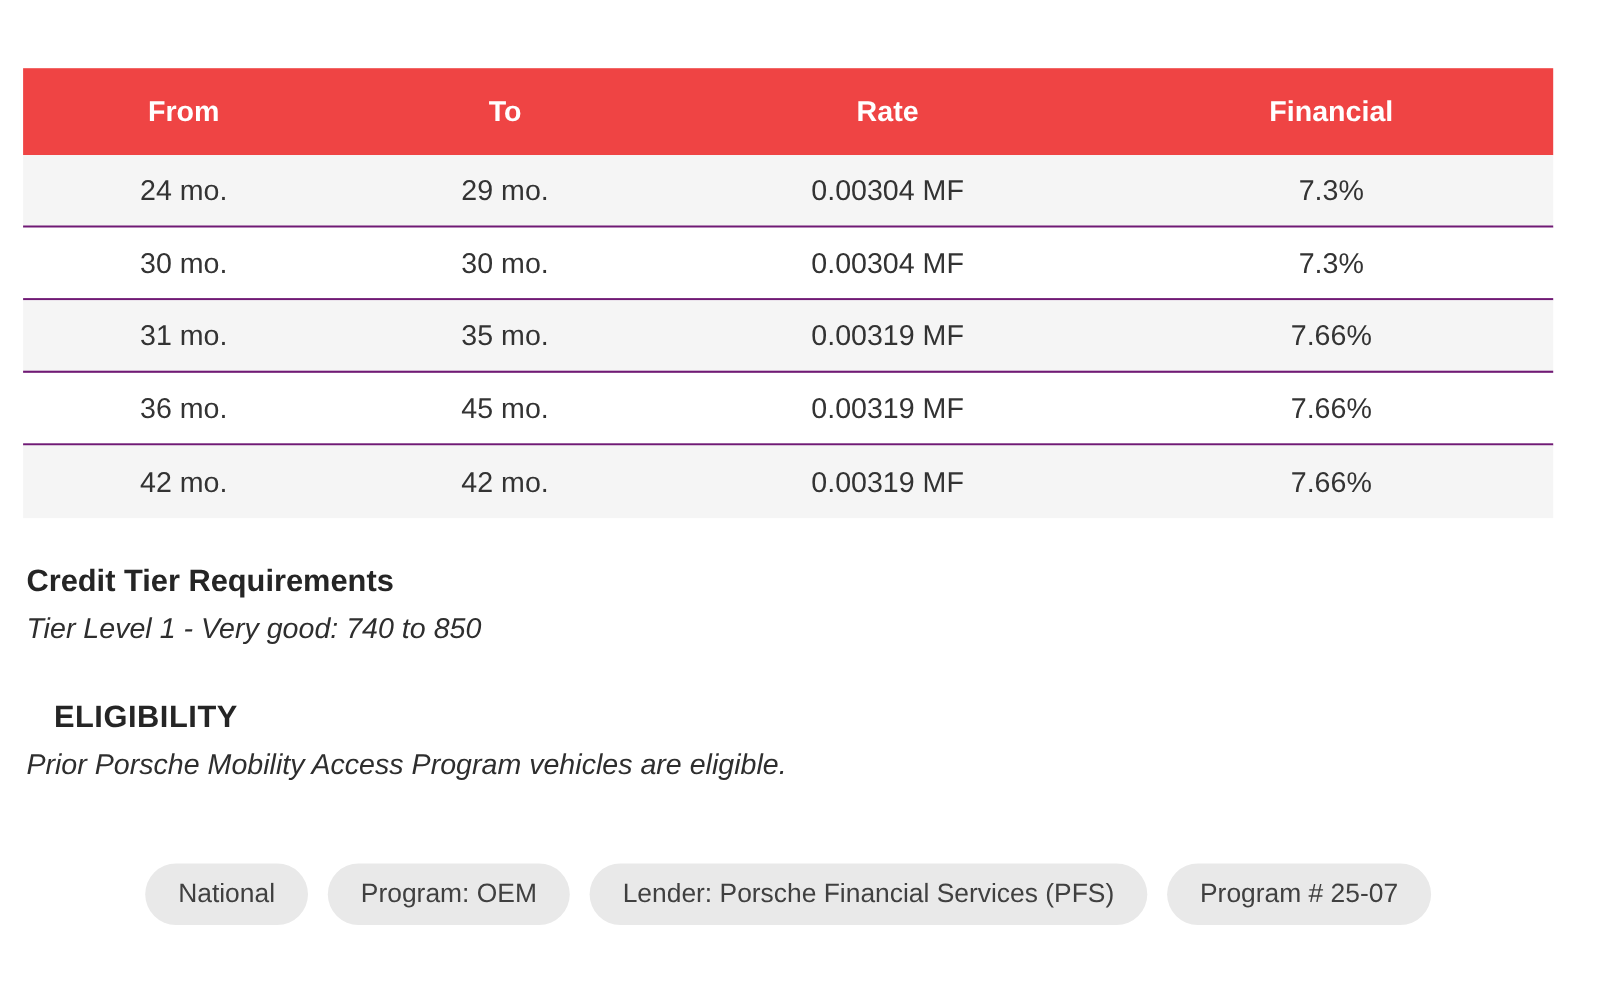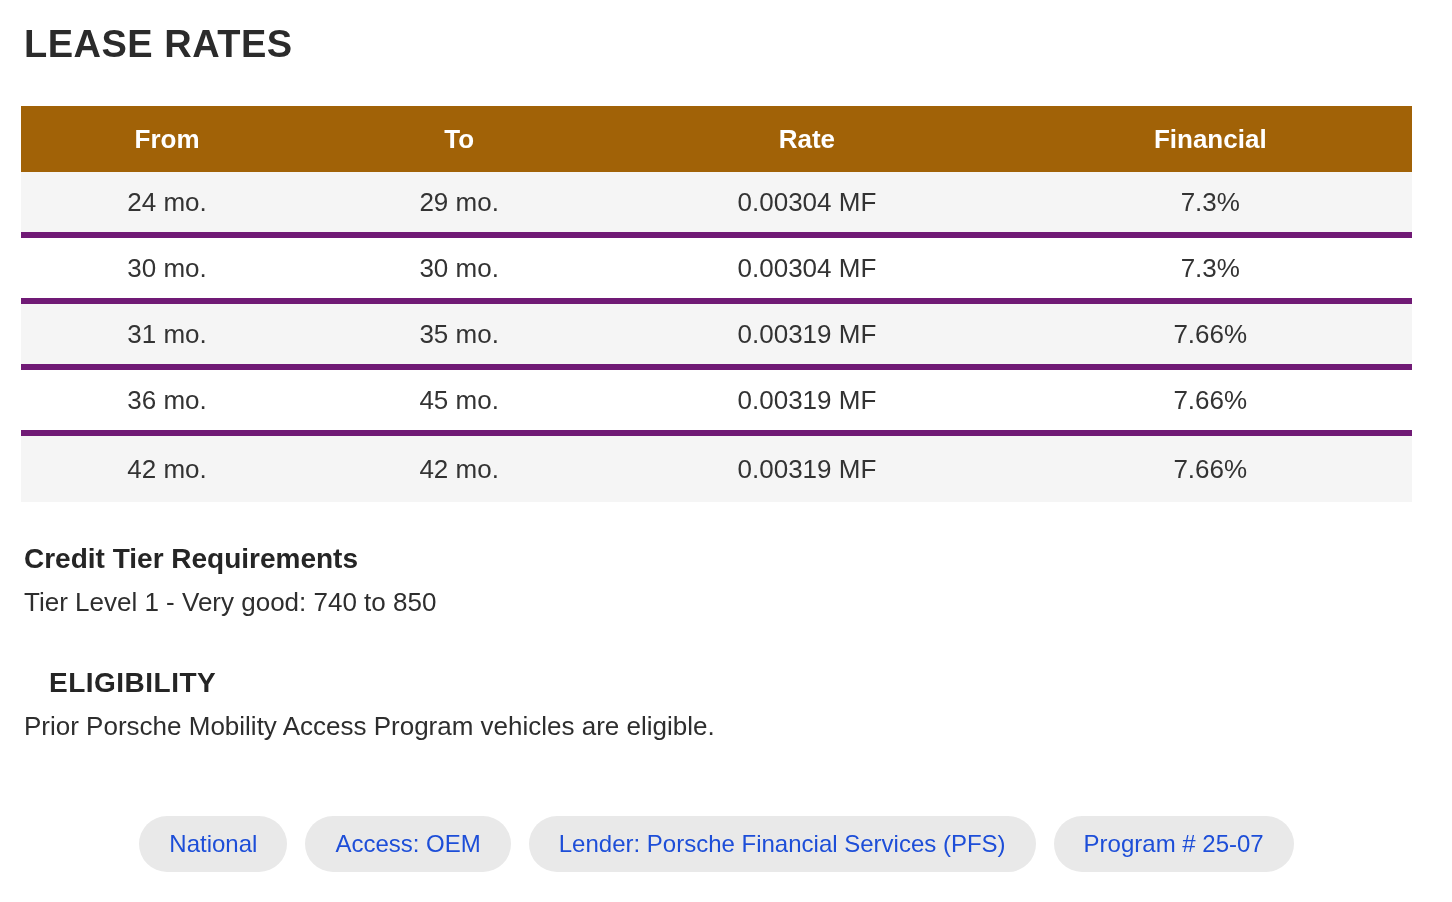--- a/index.html
+++ b/index.html
@@ -24,35 +24,35 @@
     color: #2b2b2b;
     line-height: 44px;
   }
   .rate-table {
     margin-top: 40px;
     width: 100%;
   }
   .t-header {
     display: flex;
     align-items: center;
-    height: 66px;
-    background: #a16207;
+    height: 79px;
+    background: #ef4444;
   }
   .t-header .th {
     color: #ffffff;
     font-size: 26px;
     font-weight: 700;
     text-align: center;
   }
   .t-row {
     display: flex;
     align-items: center;
     height: 66px;
     background: #ffffff;
-    border-bottom: 6px solid #701a75;
+    border-bottom: 2px solid #701a75;
   }
   .t-row.alt { background: #f5f5f5; }
   .t-row:last-child { border-bottom: none; }
   .t-row .td {
     font-size: 26px;
     font-weight: 400;
     color: #333333;
     text-align: center;
   }
   .c1 { width: 21%; }
@@ -71,45 +71,45 @@
     font-weight: 600;
     letter-spacing: 0.5px;
     margin-left: 28px;
   }
   .section-body {
     margin: 10px 0 0 3px;
     font-size: 26px;
     font-weight: 400;
     color: #2e2e2e;
     line-height: 32px;
+    font-style: italic;
   }
   .badges {
     margin-top: 74px;
     display: flex;
     justify-content: center;
     gap: 18px;
   }
   .badge {
     display: inline-flex;
     align-items: center;
     height: 56px;
     padding: 0 30px;
     background: #e9e9e9;
     border-radius: 28px;
     font-size: 24px;
-    color: #1d4ed8;
+    color: #404040;
     white-space: nowrap;
   }
 </style>
 </head>
 <body>
 
 <div class="page">
 
-  <h1 class="title">LEASE RATES</h1>
 
   <div class="rate-table">
     <div class="t-header">
       <div class="th c1">From</div>
       <div class="th c2">To</div>
       <div class="th c3">Rate</div>
       <div class="th c4">Financial</div>
     </div>
 
     <div class="t-row alt">
@@ -149,18 +149,18 @@
   </div>
 
   <h2 class="section-heading">Credit Tier Requirements</h2>
   <p class="section-body">Tier Level 1 - Very good: 740 to 850</p>
 
   <h2 class="section-heading caps">ELIGIBILITY</h2>
   <p class="section-body">Prior Porsche Mobility Access Program vehicles are eligible.</p>
 
   <div class="badges">
     <span class="badge">National</span>
-    <span class="badge">Access: OEM</span>
+    <span class="badge">Program: OEM</span>
     <span class="badge">Lender: Porsche Financial Services (PFS)</span>
     <span class="badge">Program # 25-07</span>
   </div>
 
 </div>
 
 </body></html>

